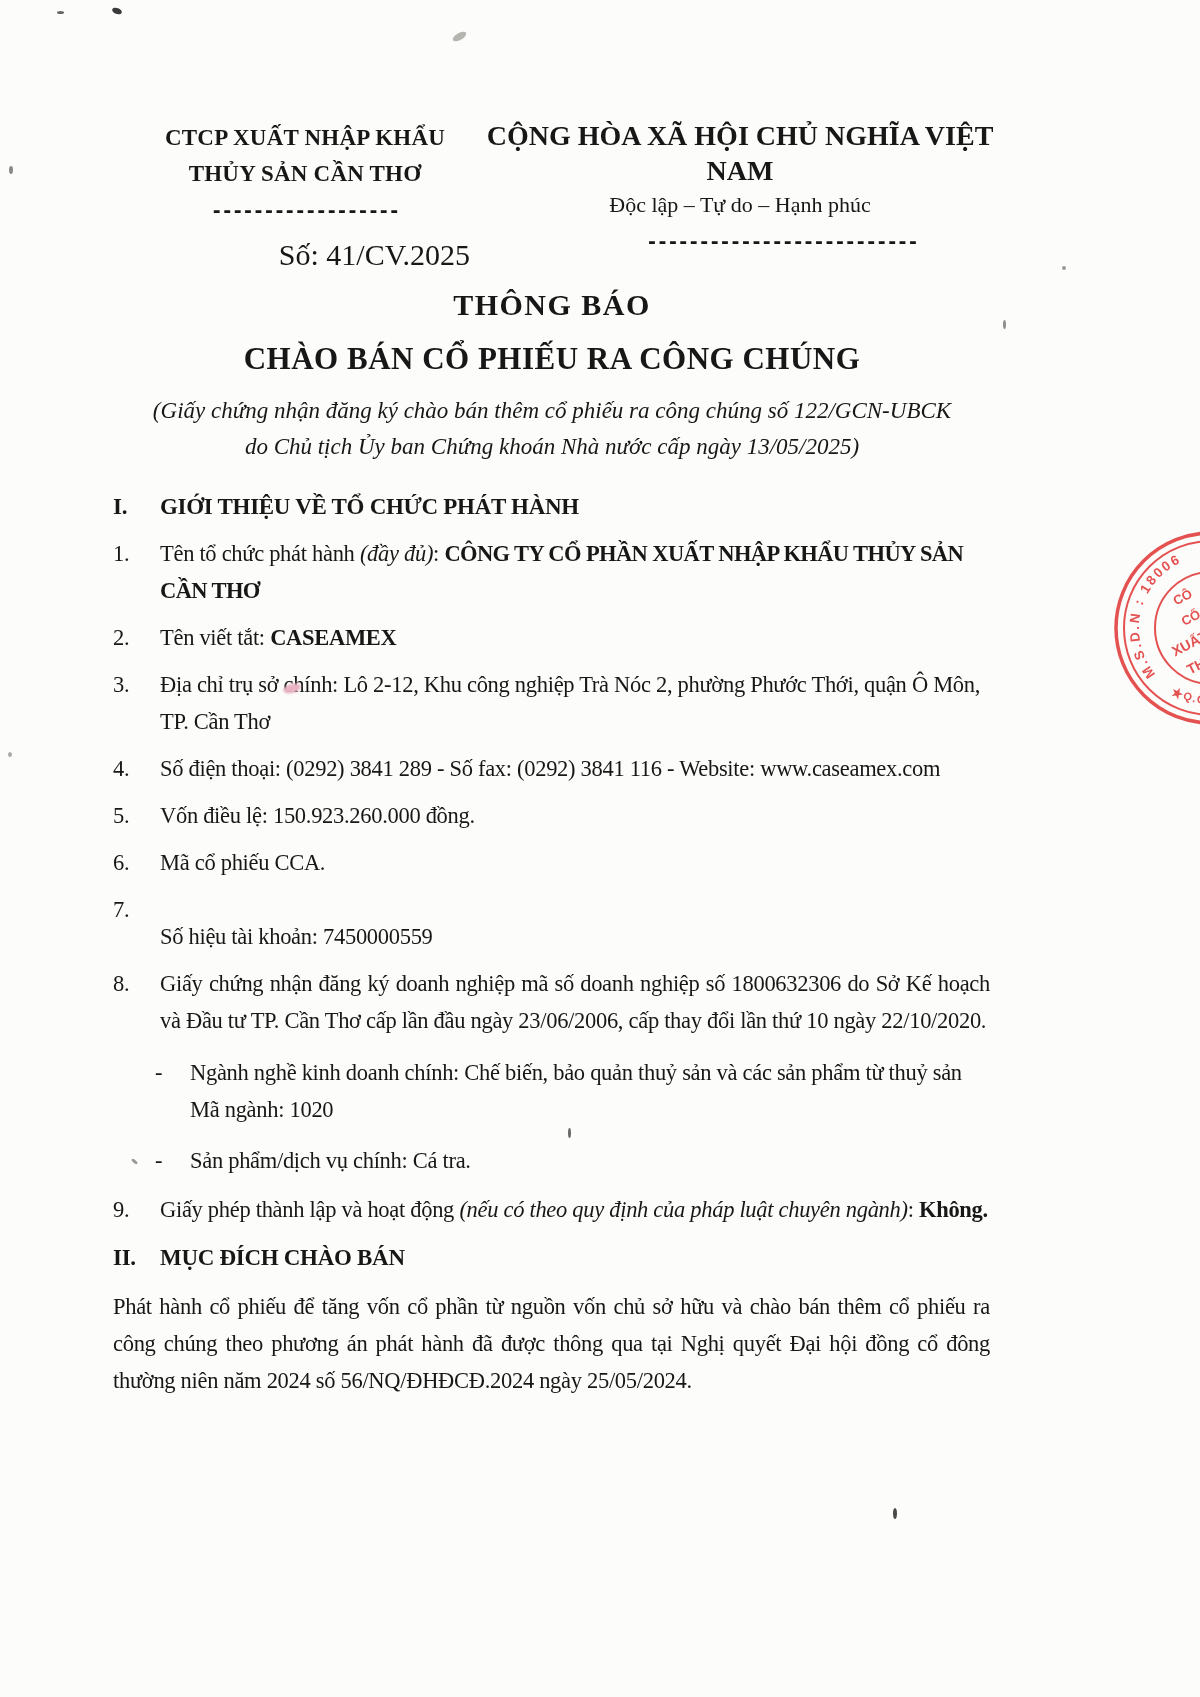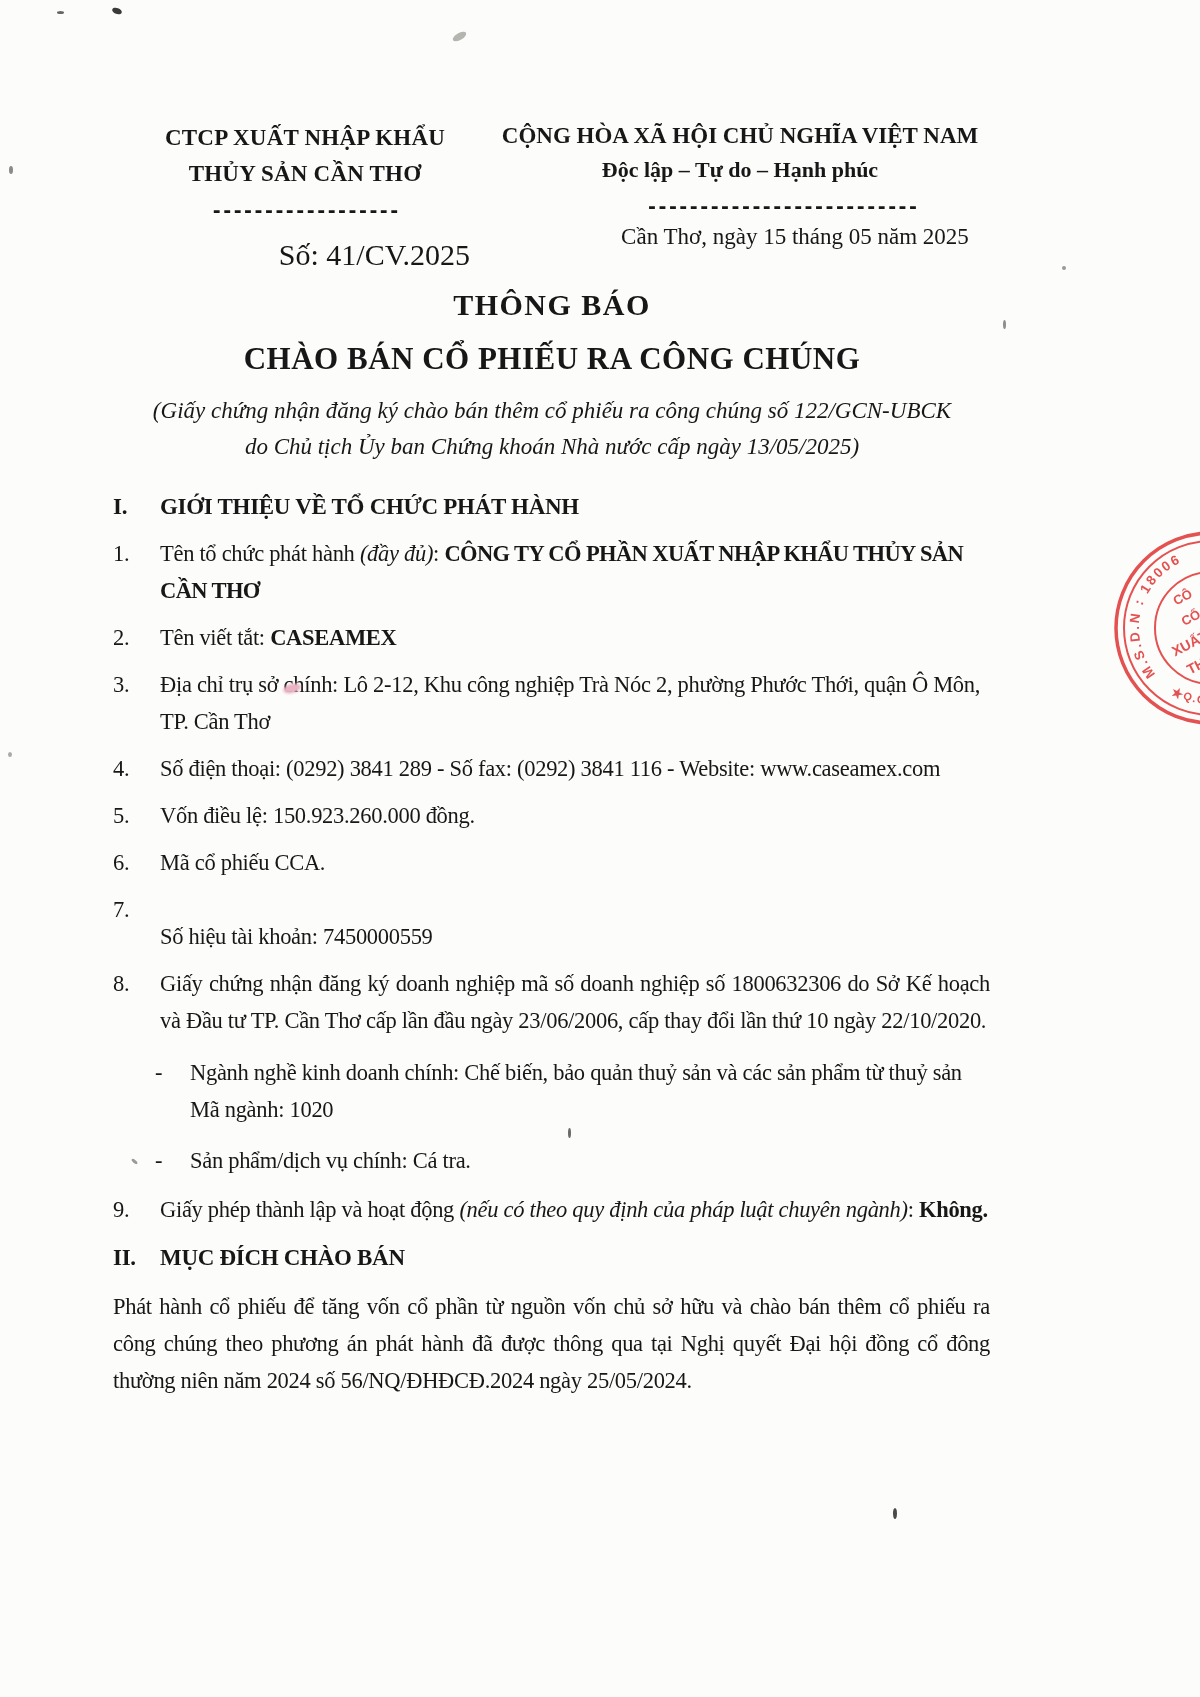--- a/index.html
+++ b/index.html
@@ -11,22 +11,22 @@
     overflow:hidden;
   }
   
   .hdr-left {
     position:absolute; left:140px; top:120px; width:330px; text-align:center;
   }
   .hdr-right {
     position:absolute; left:470px; top:118px; width:540px; text-align:center;
   }
   .org-line { font-weight:bold; font-size:23px; line-height:36px; letter-spacing:0.2px; }
-  .nat-line1 { font-weight:bold; font-size:23px; line-height:35px; }
-  .nat-line2 { font-weight:bold; font-size:22px; line-height:33px;text-align:center; }
+  .nat-line1 { font-weight:bold; font-size:28px; line-height:35px; }
+  .nat-line2 { font-weight:normal; font-size:22px; line-height:33px;text-align:center; }
   .dash-rule {
     font-family:"DejaVu Sans Mono",monospace; font-weight:bold;
     font-size:19px; letter-spacing:-1px; line-height:16px; margin-top:10px;
     white-space:nowrap;
   }
   .hdr-right .dash-rule { position:relative; left:42px; margin-top:12px; }
   .doc-no { font-size:30px; text-align:right; margin:20px 0 0 46px; }
   .place-date { font-size:23px; margin-top:10px; position:relative; left:55px; white-space:nowrap; }
   
   .title-block { position:absolute; top:288px; left:0; width:1104px; text-align:center; }
@@ -70,21 +70,20 @@
     <div class="org-line">CTCP XUẤT NHẬP KHẨU</div>
     <div class="org-line">THỦY SẢN CẦN THƠ</div>
     <div class="dash-rule">------------------</div>
     <div class="doc-no">Số:  41/CV.2025</div>
   </div>
 
   <div class="hdr-right">
     <div class="nat-line1">CỘNG HÒA XÃ HỘI CHỦ NGHĨA VIỆT NAM</div>
     <div class="nat-line2">Độc lập – Tự do – Hạnh phúc</div>
     <div class="dash-rule">--------------------------</div>
-    <div class="place-date">Cần Thơ, ngày 15 tháng 05 năm 2025</div>
   </div>
 
   <div class="title-block">
     <div class="title-main">THÔNG BÁO</div>
     <div class="title-sub">CHÀO BÁN CỔ PHIẾU RA CÔNG CHÚNG</div>
     <div class="title-note first">(Giấy chứng nhận đăng ký chào bán thêm cổ phiếu ra công chúng số 122/GCN-UBCK</div>
     <div class="title-note">do Chủ tịch Ủy ban Chứng khoán Nhà nước cấp ngày 13/05/2025)</div>
   </div>
 
   <div class="content">

